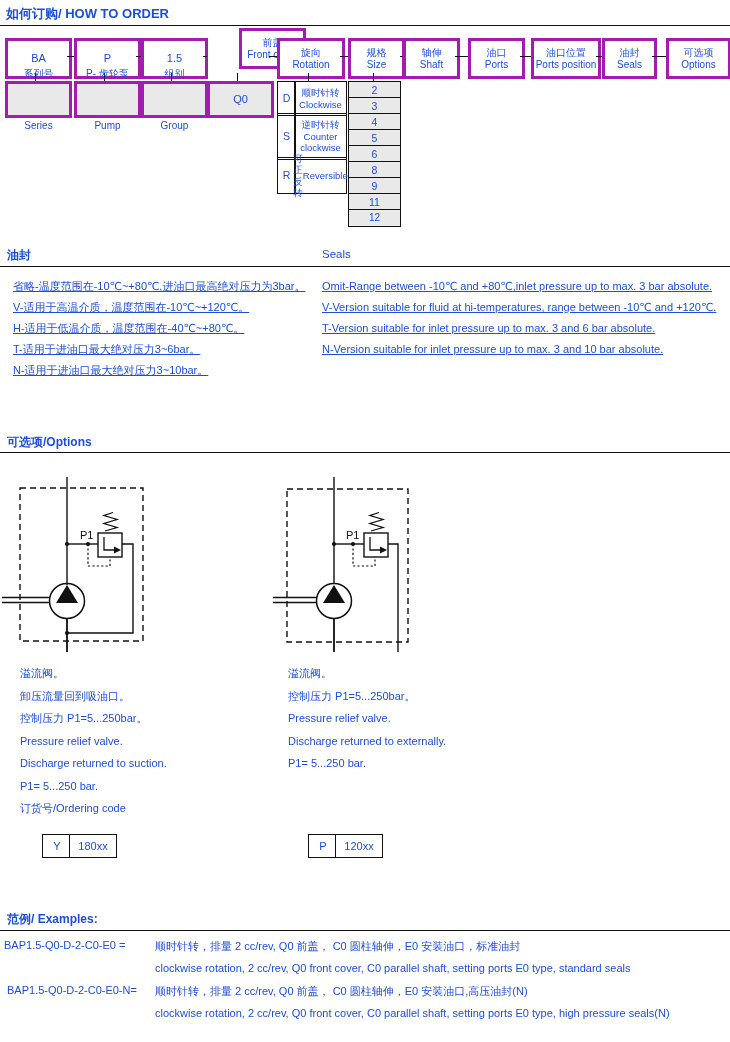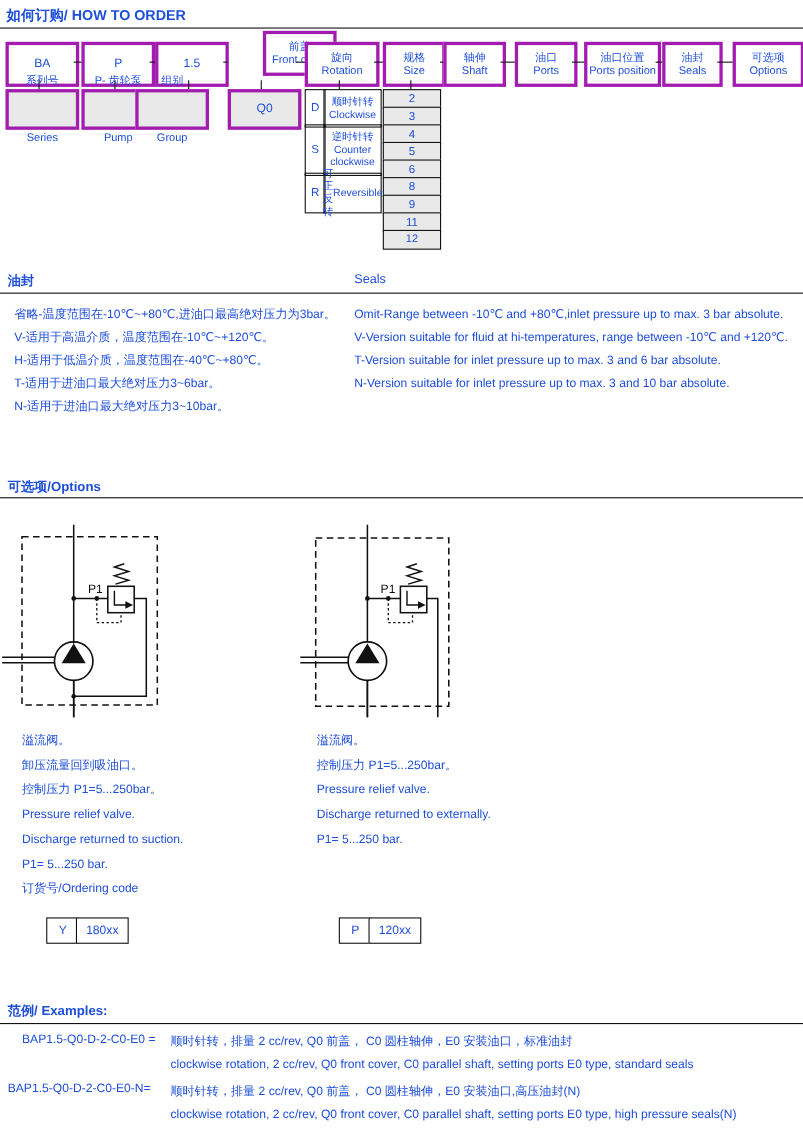--- a/index.html
+++ b/index.html
@@ -13,21 +13,21 @@
   .box{position:absolute;border:3px solid #a21caf;background:#fff;display:flex;flex-direction:column;
        align-items:center;justify-content:center;text-align:center;font-size:10px;line-height:1.2;}
   .box .big{font-size:11px;}
   .gray{background:#e9e9e9;gap:40px;}
   .hdash{position:absolute;height:1px;background:#111;}
   .vtick{position:absolute;width:1px;background:#111;}
   .cell{position:absolute;border:1px solid #111;display:flex;align-items:center;justify-content:center;
         text-align:center;font-size:9.5px;line-height:1.2;}
   .tcol{position:absolute;font-size:11px;line-height:22.5px;white-space:nowrap;}
   .tcol div{height:22.5px;}
-  .scol{position:absolute;font-size:11px;line-height:21px;white-space:nowrap;}
+  .scol{position:absolute;font-size:11px;line-height:21px;white-space:nowrap;text-decoration:underline;}
   .scol div{height:21px;}
   .codebox{position:absolute;border:1.2px solid #111;display:flex;align-items:center;
            justify-content:center;font-size:11px;background:#fff;}
   .exline{position:absolute;font-size:11px;white-space:nowrap;}
   svg text{font-family:"Liberation Sans","DejaVu Sans",sans-serif;}
 </style>
 </head>
 <body>
 
 <div class="page">
@@ -96,21 +96,21 @@
   <div class="vtick" style="left:373px;top:73px;height:8px;"></div>
 
   <div class="box gray" style="left:5px;top:81px;width:61px;height:31px;">
     <span>系列号</span>
       <span>Series</span>
     </div>
   <div class="box gray" style="left:74px;top:81px;width:61px;height:31px;">
     <span>P- 齿轮泵</span>
       <span>Pump</span>
     </div>
-  <div class="box gray" style="left:123px;top:81px;width:61px;height:31px;">
+  <div class="box gray" style="left:141px;top:81px;width:61px;height:31px;">
     <span>组别</span>
       <span>Group</span>
     </div>
   <div class="box gray" style="left:207px;top:81px;width:61px;height:31px;">
     <span class="big">Q0</span>
     </div>
 
   <div>
     <div class="cell" style="left:277px;top:81px;width:17px;height:33px;font-size:10.5px;">D</div>
     <div class="cell" style="left:294px;top:81px;width:51px;height:33px;flex-direction:column;">
@@ -222,20 +222,20 @@
   </div>
 
   <div class="codebox" style="left:42px;top:834px;width:28px;height:22px;">Y</div>
   <div class="codebox" style="left:69px;top:834px;width:46px;height:22px;">180xx</div>
   <div class="codebox" style="left:308px;top:834px;width:28px;height:22px;">P</div>
   <div class="codebox" style="left:335px;top:834px;width:46px;height:22px;">120xx</div>
 
   <div class="abs sec-head" style="left:7px;top:911px;">范例/ Examples:</div>
   <div class="rule" style="top:930px;"></div>
 
-  <div class="exline" style="left:20px;top:939px;">BAP1.5-Q0-D-2-C0-E0 =</div>
+  <div class="exline" style="left:4px;top:939px;">BAP1.5-Q0-D-2-C0-E0 =</div>
   <div class="exline" style="left:155px;top:939px;">顺时针转，排量 2 cc/rev, Q0 前盖， C0 圆柱轴伸，E0 安装油口，标准油封</div>
   <div class="exline" style="left:155px;top:962px;">clockwise rotation, 2 cc/rev, Q0 front cover, C0 parallel shaft, setting ports E0 type, standard seals</div>
   <div class="exline" style="left:7px;top:984px;">BAP1.5-Q0-D-2-C0-E0-N=</div>
   <div class="exline" style="left:155px;top:984px;">顺时针转，排量 2 cc/rev, Q0 前盖， C0 圆柱轴伸，E0 安装油口,高压油封(N)</div>
   <div class="exline" style="left:155px;top:1007px;">clockwise rotation, 2 cc/rev, Q0 front cover, C0 parallel shaft, setting ports E0 type, high pressure seals(N)</div>
 
 </div>
 
 </body></html>

